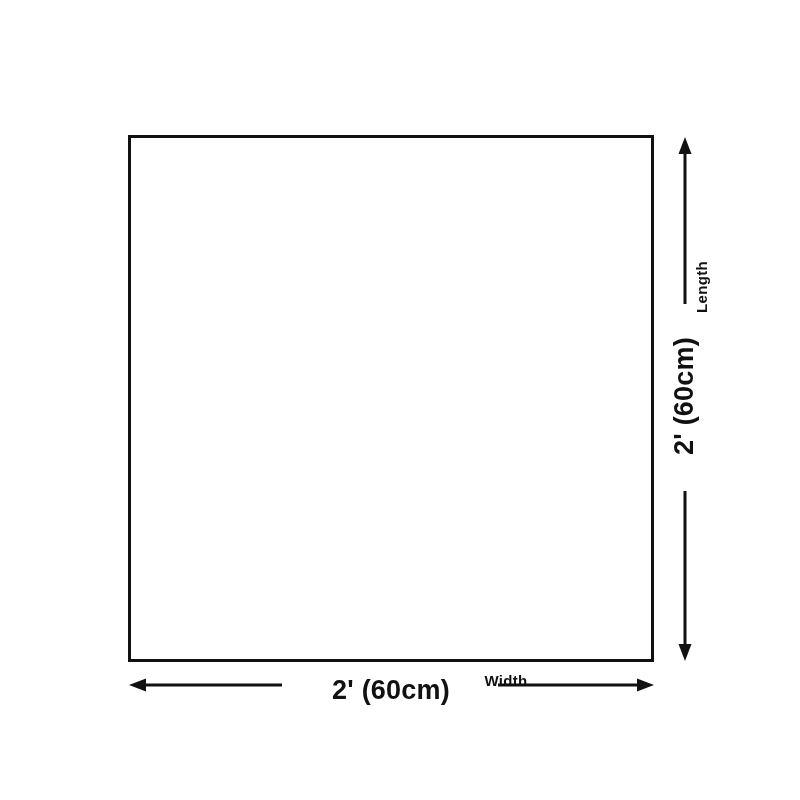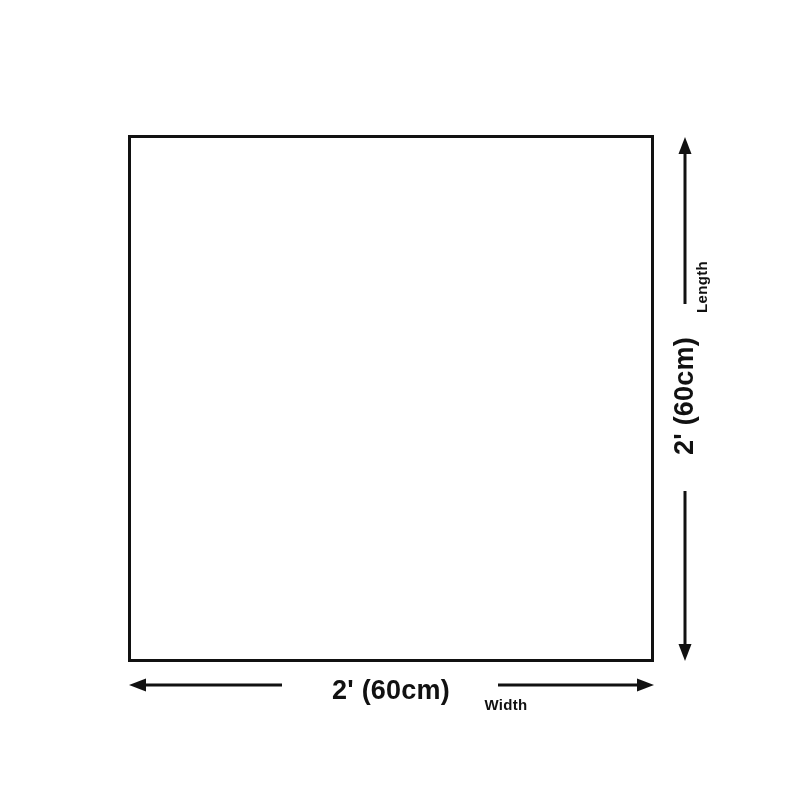--- a/index.html
+++ b/index.html
@@ -50,21 +50,21 @@
   }
   .length-value {
     left: 684px; top: 396px;
     transform: translate(-50%, -50%) rotate(-90deg);
   }
   .width-value {
     left: 391px; top: 690px;
     transform: translate(-50%, -50%);
   }
   .width-name {
-    left: 506px; top: 704px;
+    left: 506px; top: 680px;
     transform: translate(-50%, -50%);
   }
 </style>
 </head>
 <body>
 
 <div class="canvas">
 
   <div class="square"></div>
 

